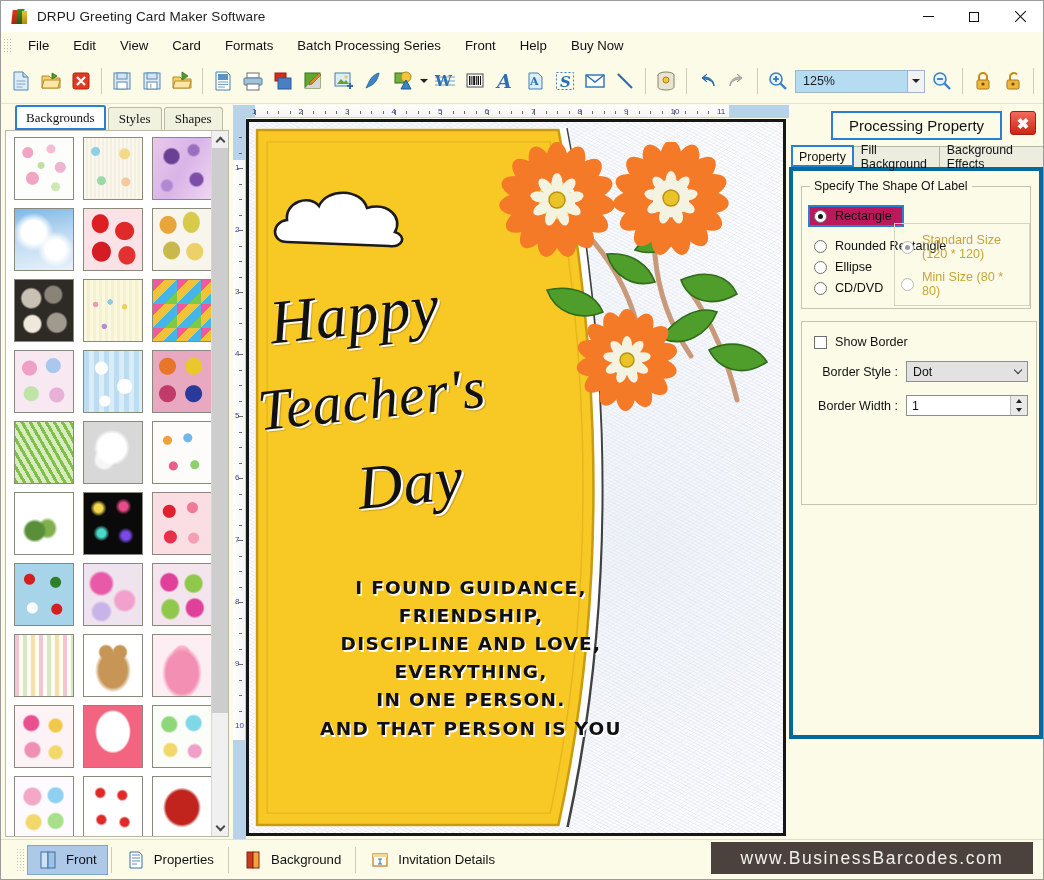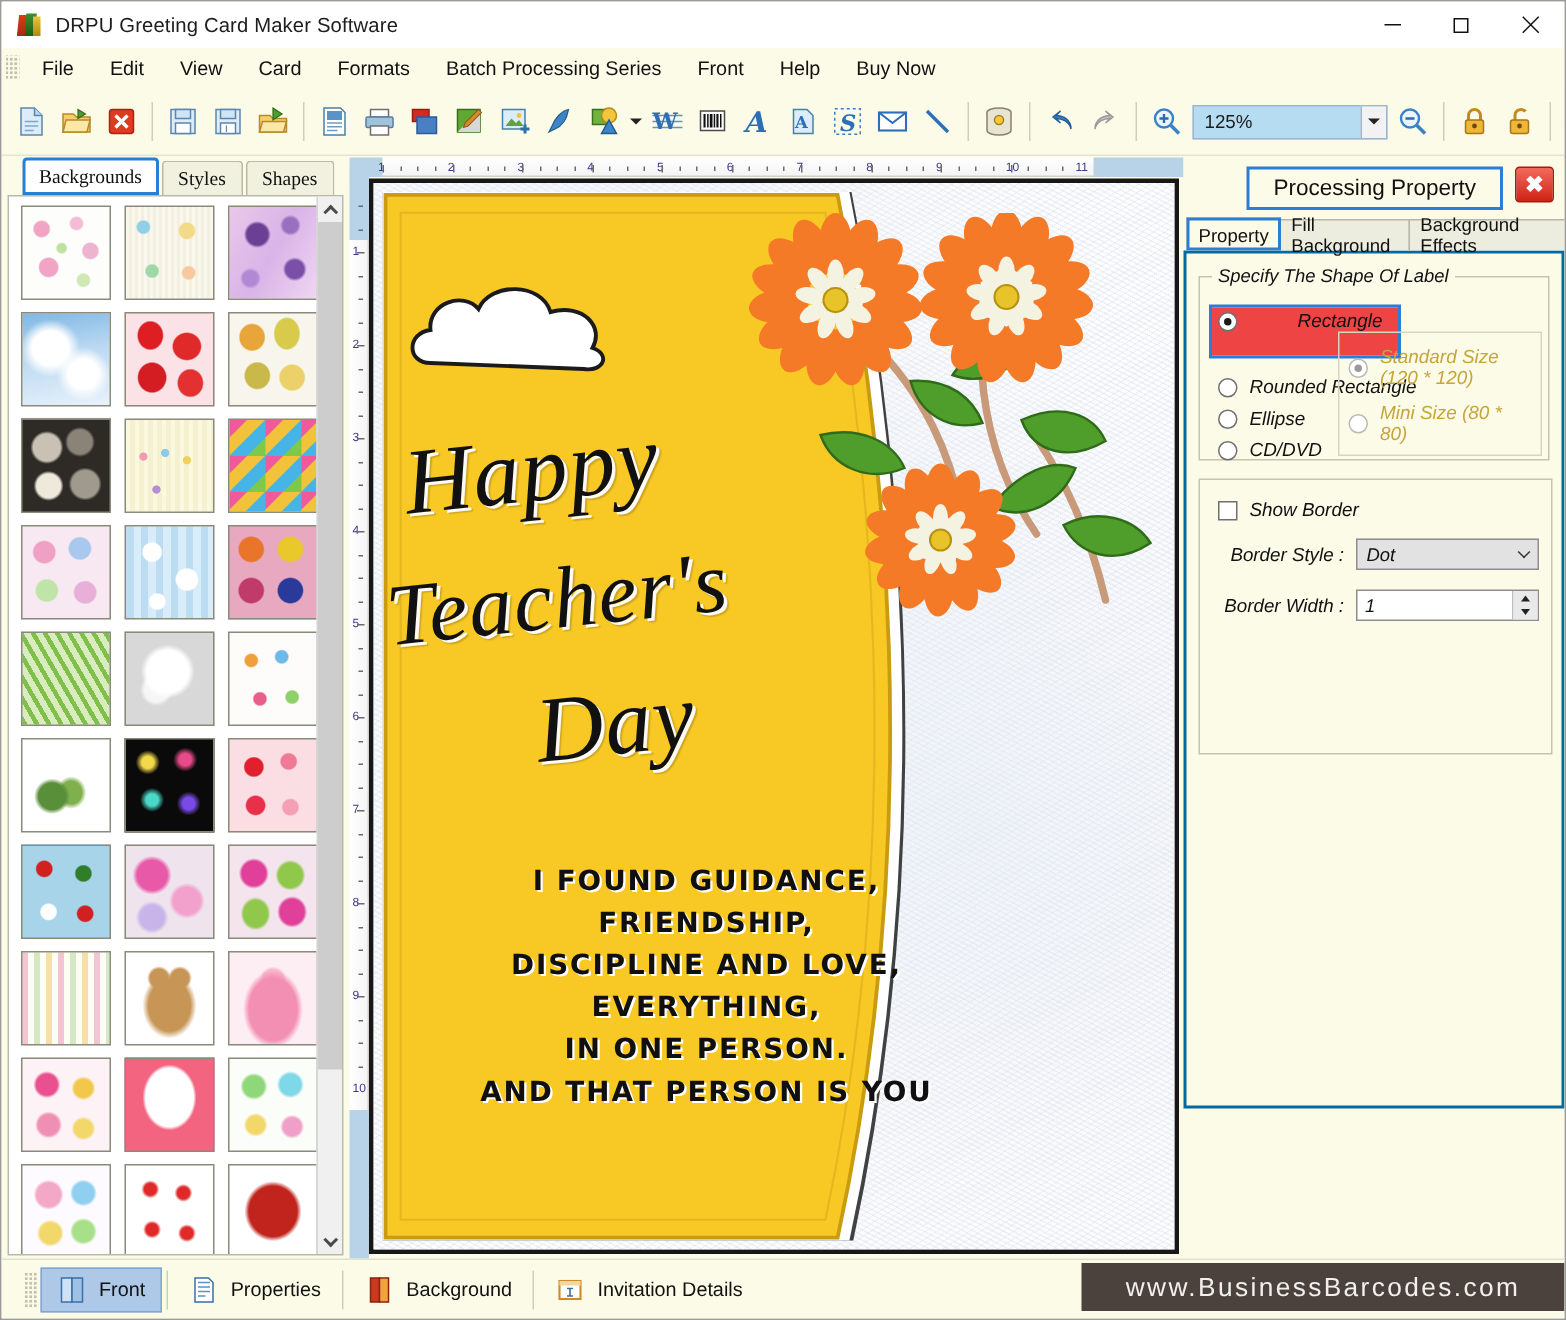--- a/index.html
+++ b/index.html
@@ -179,37 +179,37 @@
     background:linear-gradient(180deg,#f26a5c,#cf2415); border:1px solid #a81a0e;
     border-radius:3px; display:flex;align-items:center;justify-content:center;
   }
   .bp-close span { color:#fff; font-size:15px; font-weight:bold; line-height:1; }
   .bp-tabs { display:flex; margin-left:2px; align-items:flex-end; height:22px; }
   .bp-tab {
     height:21px; padding:0 7px; font-size:12.4px; color:#111; display:flex; align-items:center;
     background:#ececdf; border:1px solid #b6b6a6; border-bottom:none; margin-right:-1px;
   }
   .bp-tab.active { background:#fbfbe8; outline:2px solid #2a7fd4; outline-offset:-2px; z-index:2; height:22px;}
-  .bp-body { border:2px solid #0369a1; background:#fbfbe8; height:572px; padding:8px;font-style:italic; }
+  .bp-body { border:4px solid #0369a1; background:#fbfbe8; height:572px; padding:8px; }
 
   fieldset.grp {
     border:1px solid #c4c4b0; margin:0 0 12px 0; padding:7px 8px 10px 8px;
   }
   fieldset.grp > legend { font-size:12.3px; color:#111; padding:0 4px; }
   .radio-row { display:flex; align-items:center; margin:7px 0 7px 4px; }
   .radio {
     width:13px; height:13px; border-radius:50%; border:1px solid #6f6f6f;
     background:#fff; margin-right:8px; position:relative; flex:none;
   }
   .radio.on:after{content:"";position:absolute;left:3px;top:3px;width:5px;height:5px;border-radius:50%;background:#1a1a1a;}
   .radio.dim { border-color:#b9b9b9; }
   .radio.dim.on:after { background:#9a9a9a; }
   .radio-lbl { font-size:12.6px; color:#111; }
   .radio-lbl.dim { color:#c6a53a; }
-  .sel-box { outline:2px solid #2a7fd4; background:#ef4444; padding:2px 10px 16px 4px;gap:32px; }
+  .sel-box { outline:2px solid #2a7fd4; background:#be185d; padding:2px 10px 2px 4px; }
 
   .sizebox {
     position:absolute; left:92px; top:30px; width:136px; padding:7px 6px;
     border:1px solid #d5d5c4;
   }
   .chk-row { display:flex; align-items:center; margin:3px 0 12px 4px; }
   .chk { width:13px;height:13px;border:1px solid #6f6f6f;background:#fff;margin-right:8px;flex:none;}
   .frow { display:flex; align-items:center; margin-bottom:13px; }
   .flabel { width:88px; text-align:right; font-size:12.5px; color:#111; margin-right:8px; }
   .colorswatch { width:40px;height:18px;background:#6e6e6e;border:1px solid #9a9a9a;outline:1px solid #dcdcdc;}
@@ -241,21 +241,21 @@
   }
   .sb-grip{width:9px;height:24px;margin-left:3px;margin-right:2px;
      background-image:radial-gradient(#c2c2ac 40%, transparent 41%);background-size:3px 3px;}
   .sb-item {
     display:flex; align-items:center; height:30px; padding:0 10px; gap:8px;
     font-size:13.2px; color:#111; border:1px solid transparent;
   }
   .sb-item.active { background:#aec8e8; border-color:#7fa6cf; }
   .sb-sep { width:1px; height:26px; background:#cfcfb8; margin:0 3px; }
   .brandbar {
-    position:absolute; right:0; bottom:5px; width:322px; height:32px;
+    position:absolute; right:10px; bottom:5px; width:322px; height:32px;
     background:#4b423d; display:flex; align-items:center; justify-content:center;
   }
   .brandbar span {
     color:#f2f0ee; font-size:17.5px; letter-spacing:1.6px;
     font-family:"Liberation Sans", sans-serif;
   }
 </style>
 </head>
 <body>
 

